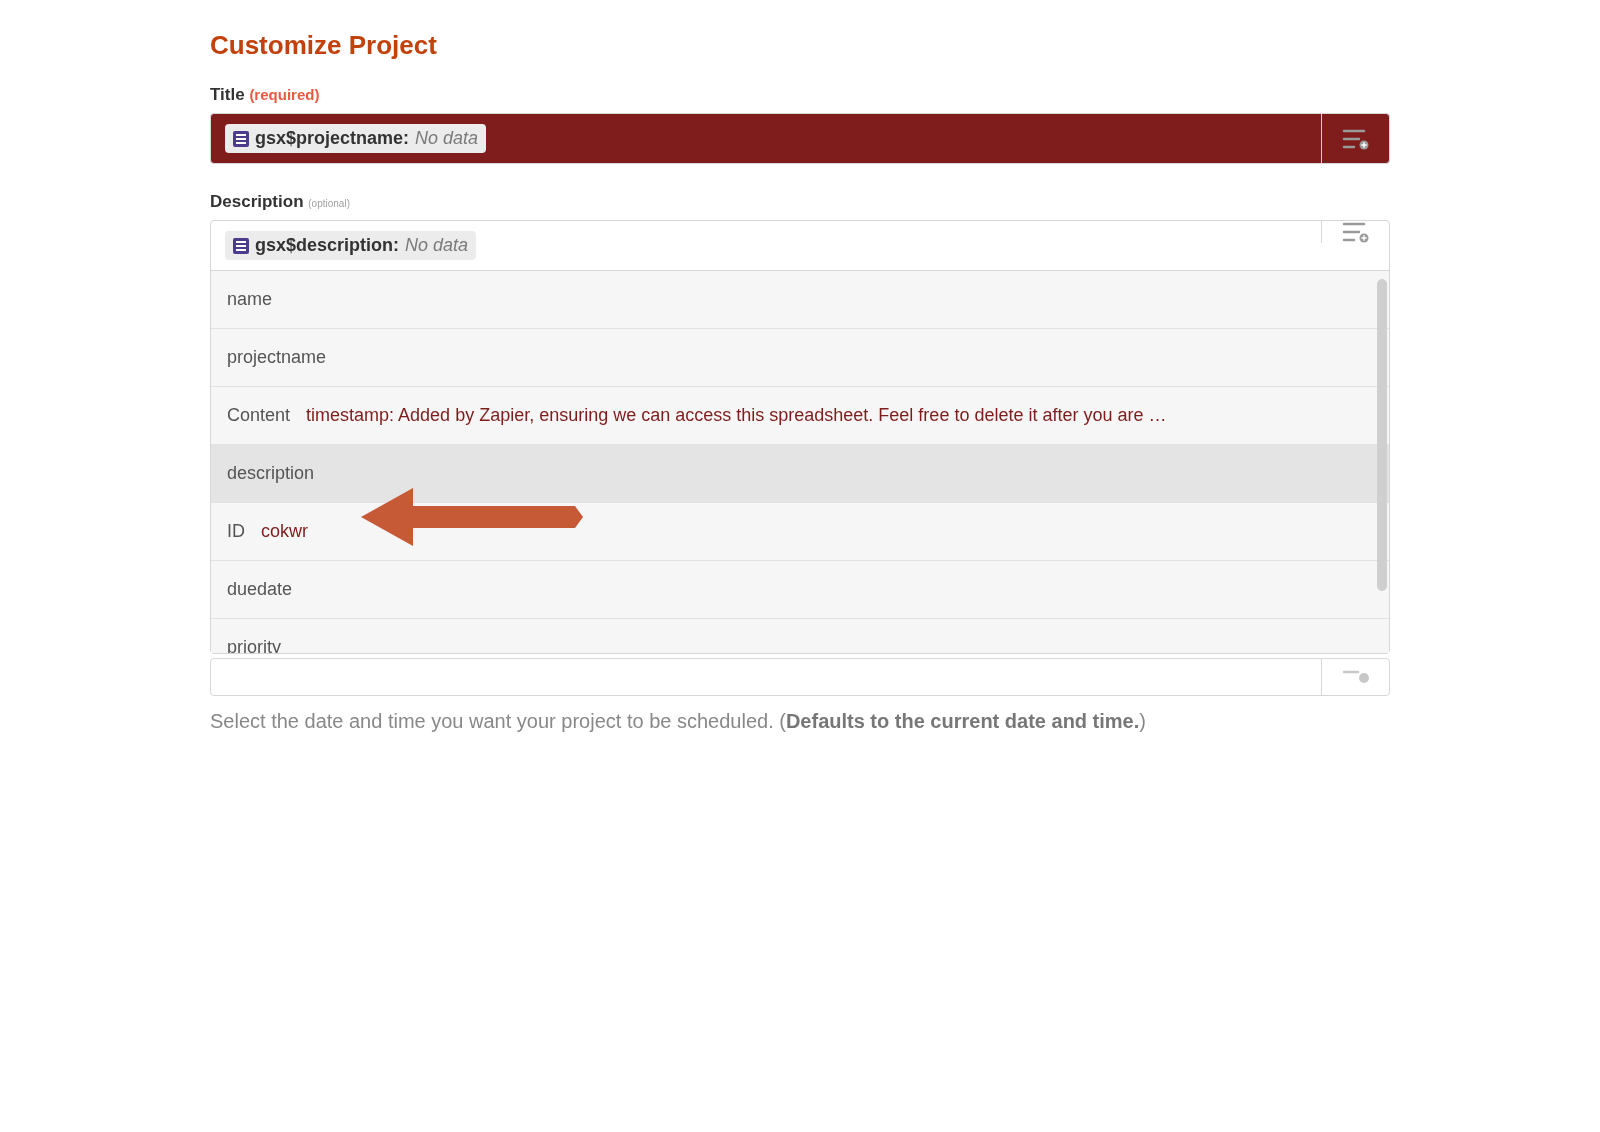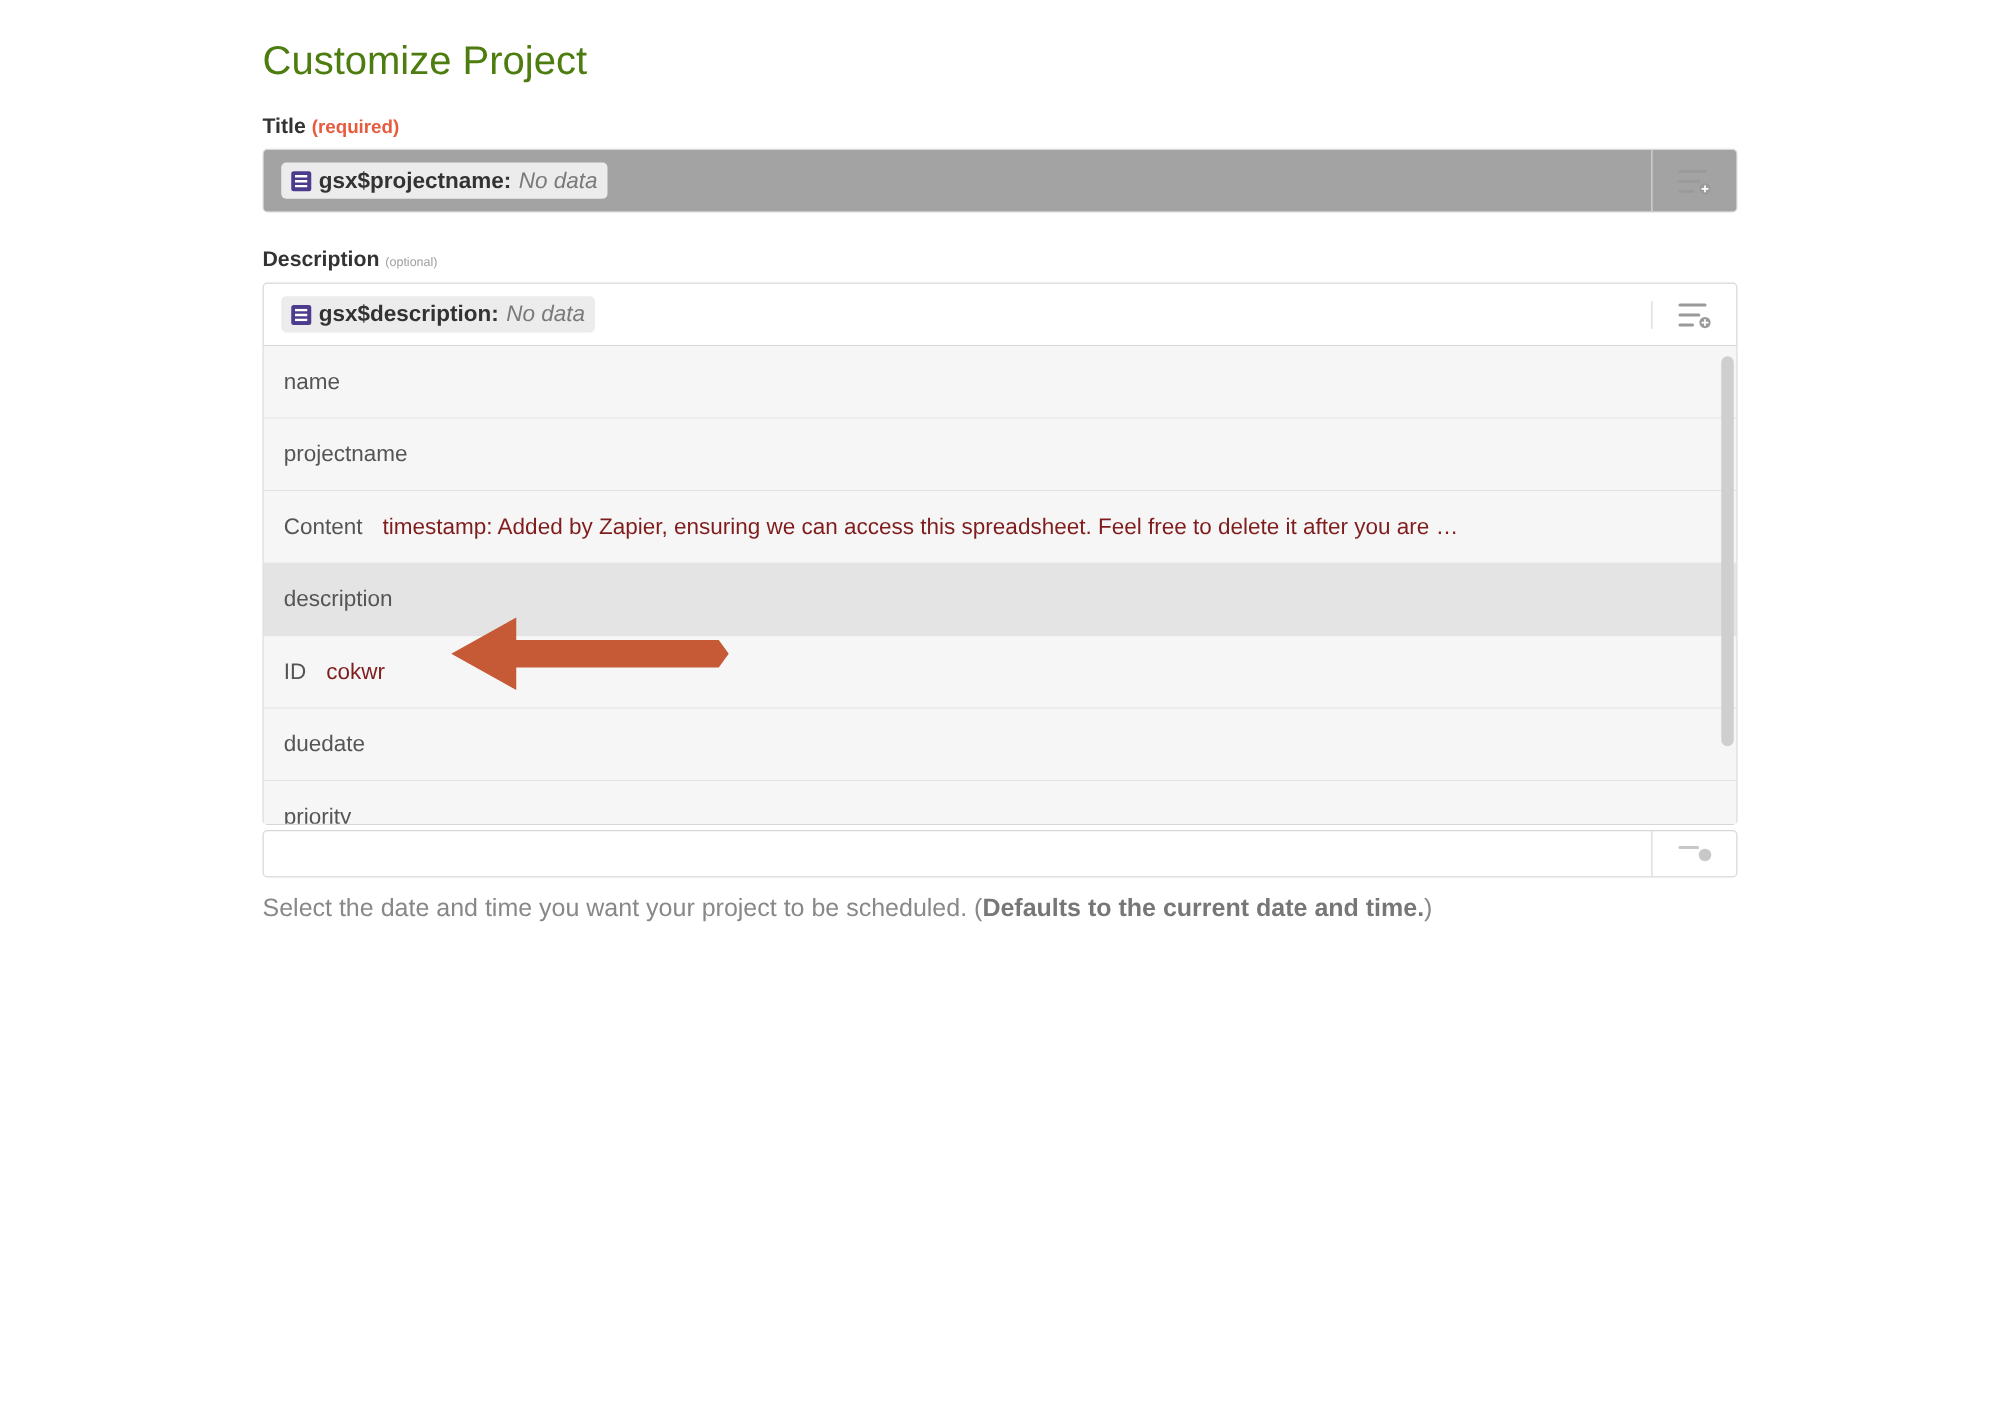--- a/index.html
+++ b/index.html
@@ -7,23 +7,23 @@
       font-family: -apple-system, BlinkMacSystemFont, "Segoe UI", Helvetica, Arial, sans-serif;
       background: #ffffff;
       padding: 30px 60px;
       color: #333;
     }
     .container {
       max-width: 1180px;
       margin: 0 auto;
     }
     h1 {
-      font-size: 32px;
-      font-weight: 400;
-      color: #4d7c0f;
+      font-size: 26px;
+      font-weight: 700;
+      color: #c2410c;
       margin-bottom: 24px;
     }
     .field-label {
       font-size: 17px;
       font-weight: 600;
       color: #333;
       margin-bottom: 8px;
       margin-top: 24px;
     }
     .required {
@@ -33,21 +33,21 @@
     }
     .optional {
       color: #a0a0a0;
       font-weight: 500;
       font-size: 10px;
     }
     .input-row {
       display: flex;
       border: 1px solid #d7d7d7;
       border-radius: 4px;
-      background: #a3a3a3;
+      background: #7f1d1d;
       align-items: stretch;
       margin-bottom: 28px;
     }
     .input-body {
       flex: 1;
       padding: 10px 14px;
       display: flex;
       align-items: center;
     }
     .pill {
@@ -90,21 +90,21 @@
 
     .dropdown-wrap {
       border: 1px solid #d7d7d7;
       border-radius: 4px;
       background: #fff;
       position: relative;
       margin-bottom: 26px;
     }
     .dropdown-header {
       display: flex;
-      align-items: center;
+      align-items: flex-start;
       border-bottom: 1px solid #d7d7d7;
     }
     .dropdown-scroll {
       position: relative;
     }
     .option {
       padding: 18px 16px;
       border-bottom: 1px solid #e2e2e2;
       background: #f6f6f6;
       cursor: pointer;

